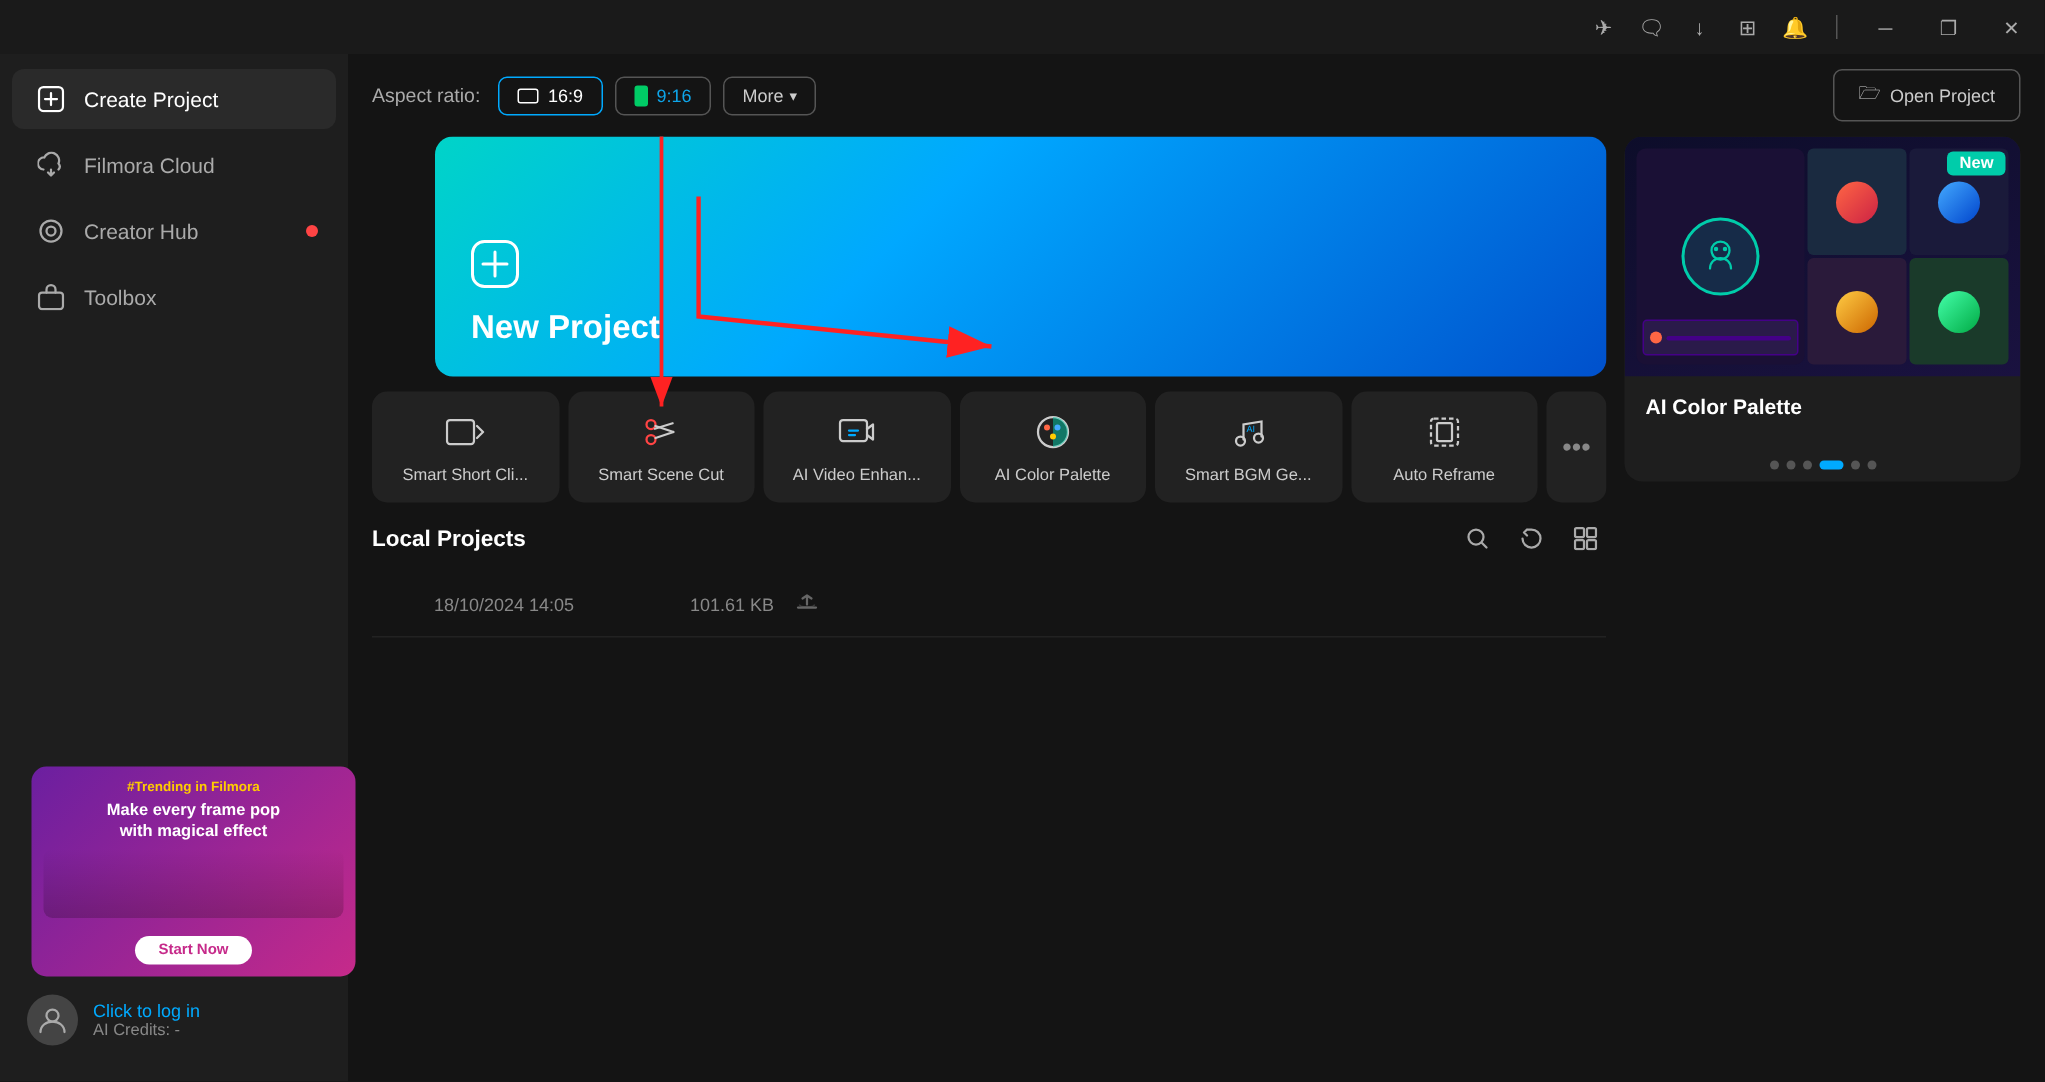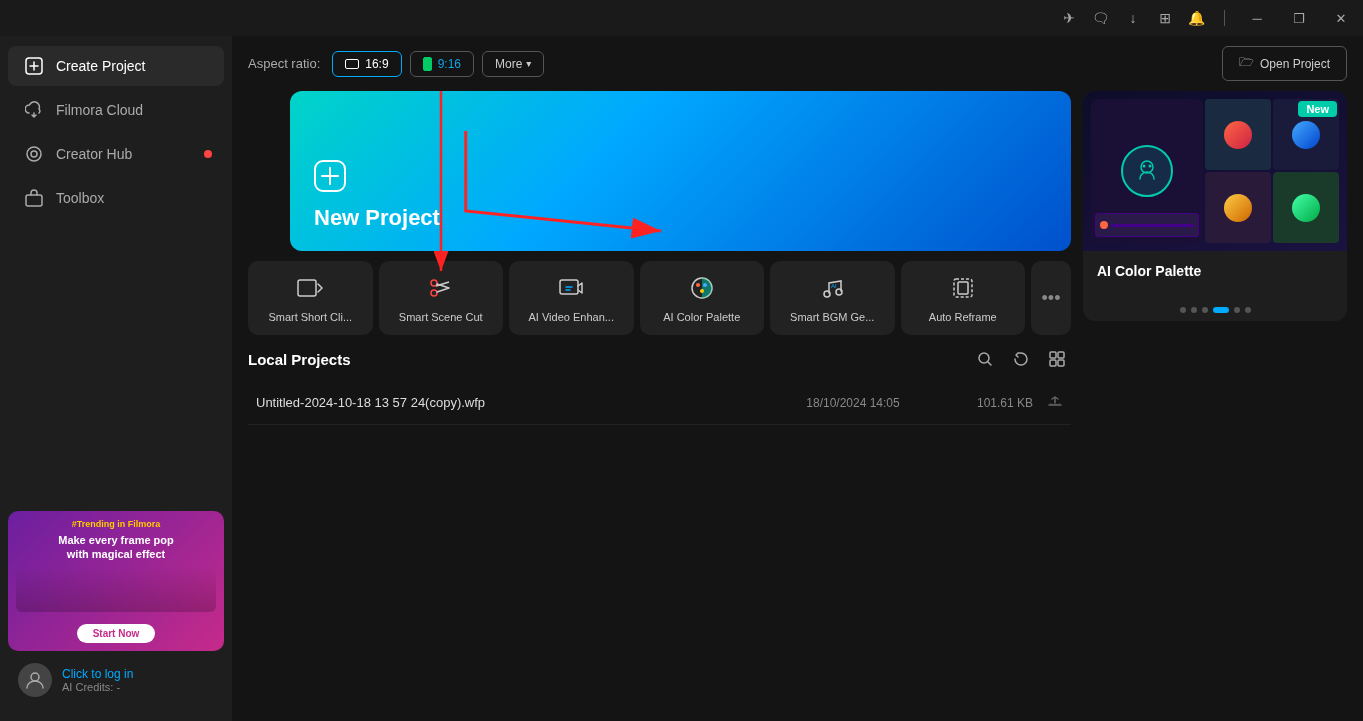--- a/index.html
+++ b/index.html
@@ -137,20 +137,21 @@
       padding: 8px;
     }
     .promo-banner {
       width: 100%;
       height: 140px;
       border-radius: 10px;
       overflow: hidden;
       background: linear-gradient(135deg, #6b1fa0, #c62a8a);
       position: relative;
       cursor: pointer;
+      margin-left: 13px;
     }
     .promo-banner-content {
       position: absolute;
       top: 0; left: 0; right: 0; bottom: 0;
       display: flex;
       flex-direction: column;
       align-items: center;
       justify-content: center;
       padding: 8px;
     }
@@ -776,21 +777,20 @@
                   <rect x="9" y="1" width="6" height="6" rx="1" stroke="#aaa" stroke-width="1.5"></rect>
                   <rect x="1" y="9" width="6" height="6" rx="1" stroke="#aaa" stroke-width="1.5"></rect>
                   <rect x="9" y="9" width="6" height="6" rx="1" stroke="#aaa" stroke-width="1.5"></rect>
                 </svg>
               </div>
             </div>
           </div>
 
           <div class="project-list">
             <div class="project-item">
-              <span class="project-name">Untitled-2024-10-18 13 57 24(copy).wfp</span>
               <span class="project-date">18/10/2024 14:05</span>
               <span class="project-size">101.61 KB</span>
               <span class="project-upload">
                 <svg width="16" height="16" viewBox="0 0 16 16" fill="none">
                   <path d="M8 10V4M5 6l3-2 3 2" stroke="#666" stroke-width="1.5" stroke-linecap="round" stroke-linejoin="round"></path>
                   <path d="M2 12h12" stroke="#666" stroke-width="1.5" stroke-linecap="round"></path>
                   <path d="M3 10c0 2 10 2 10 0" stroke="#666" stroke-width="1" opacity="0.5"></path>
                 </svg>
               </span>
             </div>

